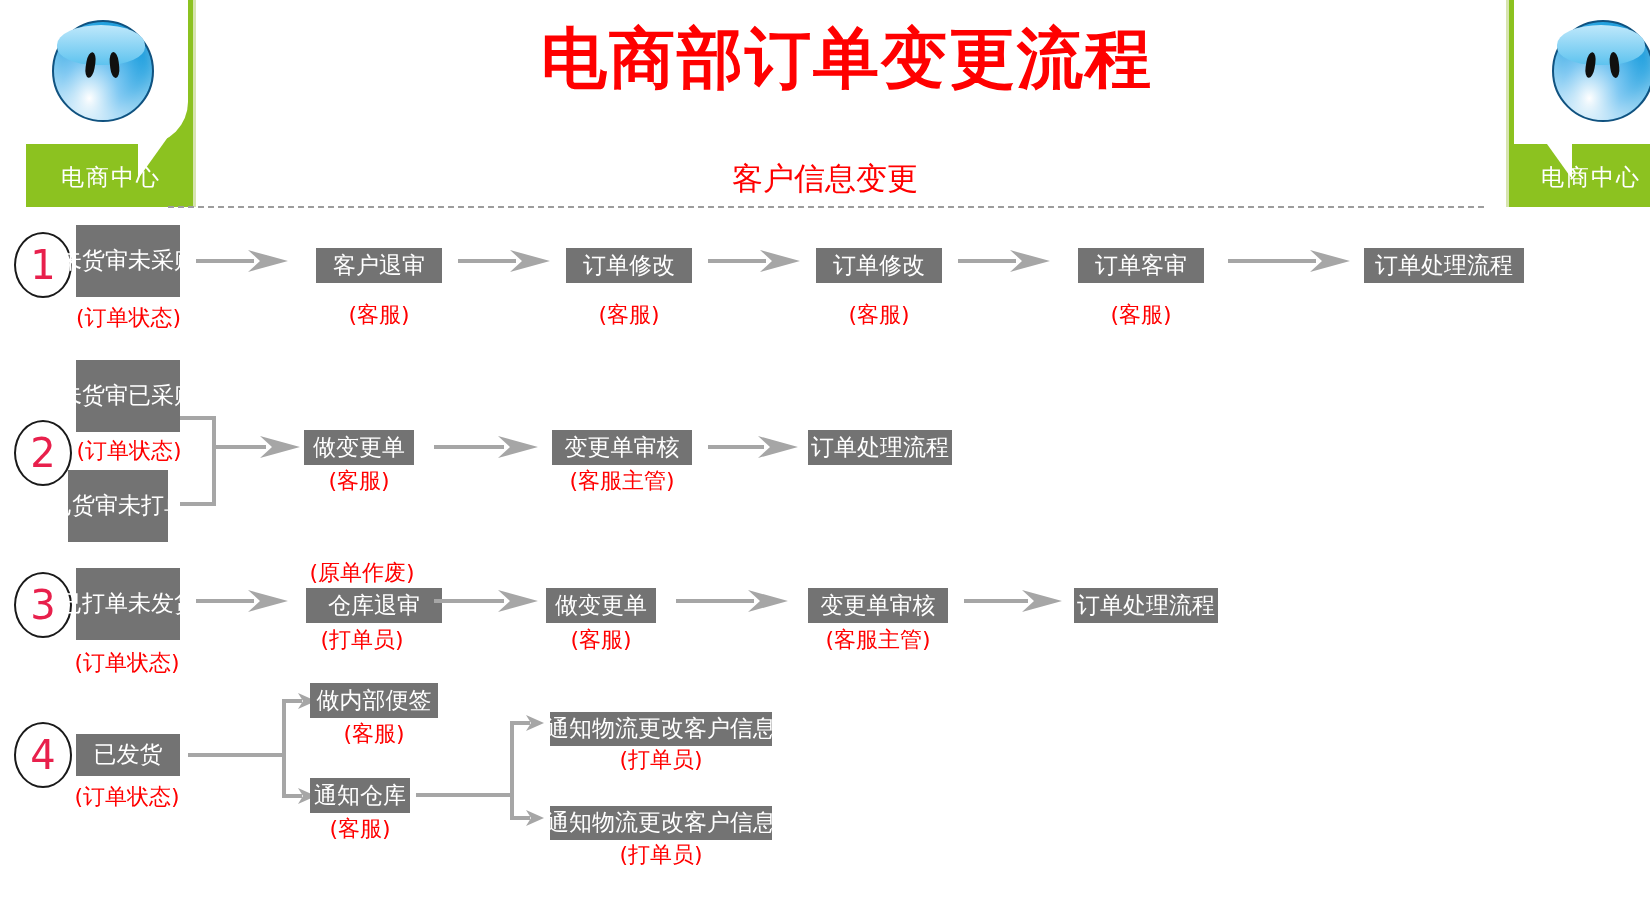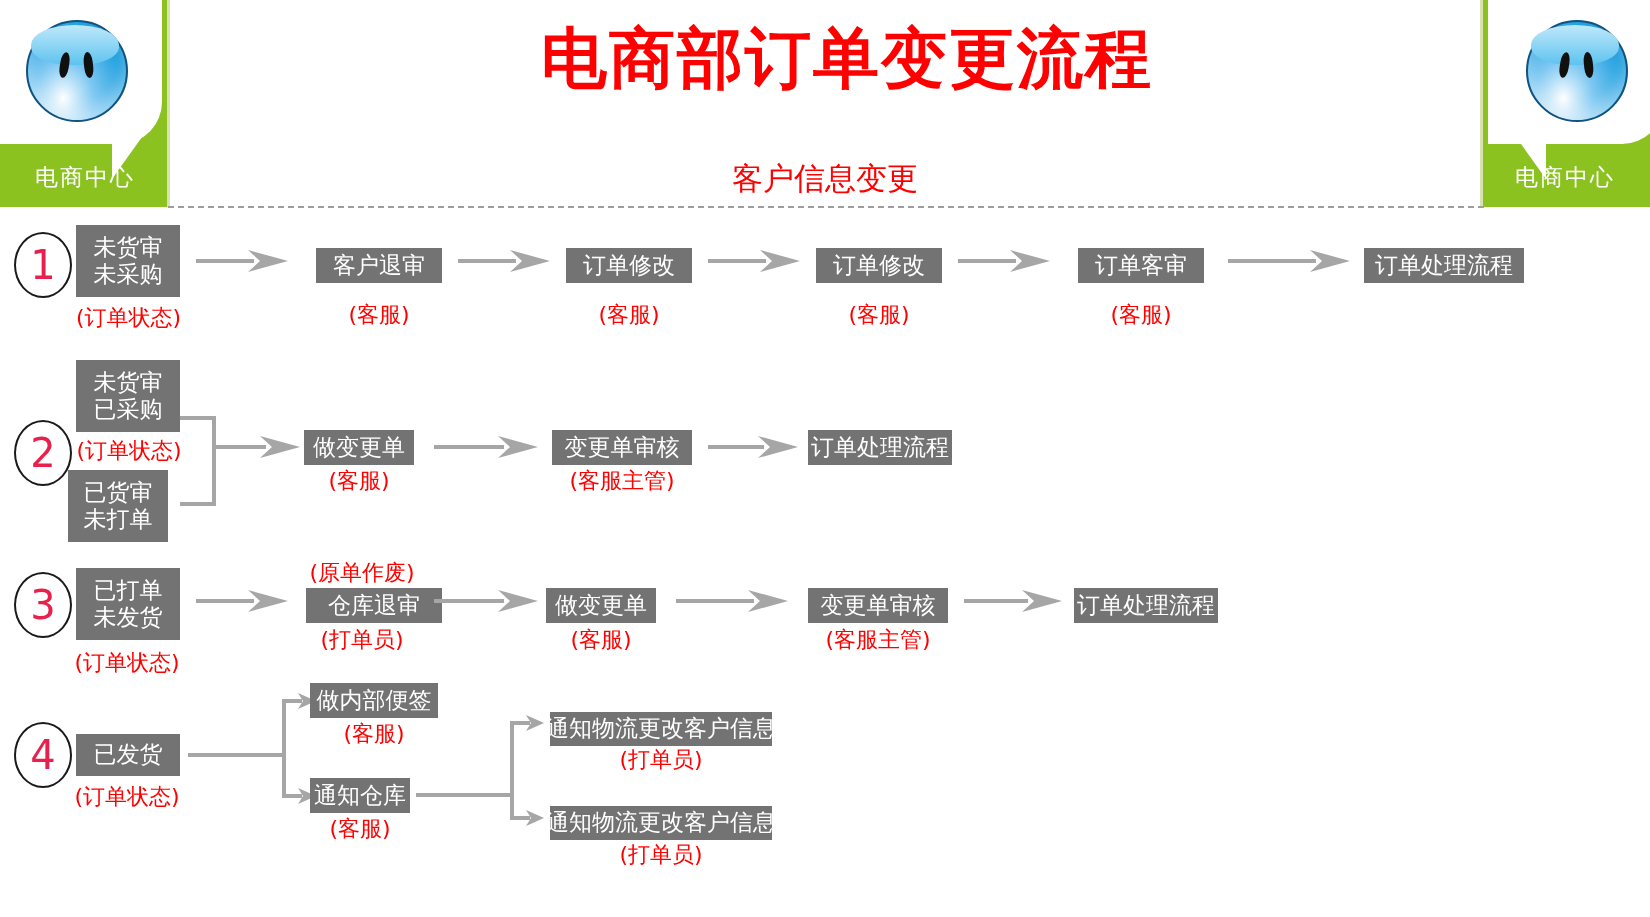--- a/index.html
+++ b/index.html
@@ -6,21 +6,21 @@
   body{
     width:1650px;height:917px;
     background:#ffffff;
     font-family:"DejaVu Sans","Liberation Sans",sans-serif;
     overflow:hidden;
     position:relative;
   }
   #stage{position:absolute;left:0;top:0;width:1650px;height:917px;}
 
   
-  .logo-panel{position:absolute;top:0;width:170px;height:207px;background:#8cc220;overflow:hidden;}
+  .logo-panel{position:absolute;top:0;width:170px;height:207px;background:#8cc220;overflow:hidden;margin-left:26px;}
   .logo-left{left:0;}
   .logo-right{left:1480px;}
   .logo-bubble{position:absolute;background:#ffffff;}
   .bubble-body{left:-14px;top:-6px;width:176px;height:150px;border-radius:0 0 42px 0;}
   .bubble-tail{width:0;height:0;border-left:30px solid #ffffff;border-bottom:42px solid transparent;
                position:absolute;left:112px;top:137px;}
   .smiley{position:absolute;left:26px;top:20px;width:98px;height:98px;border-radius:50%;
           background:radial-gradient(ellipse at 36% 78%, #ffffff 0%, #7ec8f2 34%, #1b9ede 72%, #0b7ec2 100%);
           border:2px solid #11527f;box-shadow:inset 0 -10px 16px rgba(255,255,255,.45);}
   .smiley:before{content:"";position:absolute;left:3px;top:3px;width:88px;height:40px;border-radius:50% 50% 45% 45%;
@@ -40,21 +40,21 @@
   .title-sub{position:absolute;left:0;top:118px;width:1650px;text-align:center;
        color:#9b9b9b;font-size:25px;letter-spacing:2.6px;font-weight:400;}
   .title-third{position:absolute;left:0;top:158px;width:1650px;text-align:center;
        color:#ff0000;font-size:31px;font-weight:500;}
   .divider{position:absolute;left:168px;top:206px;width:1316px;height:0;
        border-top:2px dashed #9d9d9d;}
 
   
   .node{position:absolute;background:#737373;color:#ffffff;display:flex;align-items:center;
         justify-content:center;font-size:23px;line-height:1.18;text-align:center;white-space:pre;}
-  .node.two-line{flex-direction:column;}
+  .node.two-line{flex-direction:row;}
   .role{position:absolute;color:#ff0000;font-size:22px;text-align:center;white-space:nowrap;}
   .circ{position:absolute;width:54px;height:62px;border:2.5px solid #1a1a1a;border-radius:50%;
         display:flex;align-items:center;justify-content:center;color:#e8204c;font-size:40px;line-height:1;}
   .arrow{position:absolute;height:20px;}
   .arrow svg{display:block;overflow:visible;}
   .conn{position:absolute;border-color:#a6a6a6;border-style:solid;border-width:0;}
 </style>
 </head>
 <body>
 

